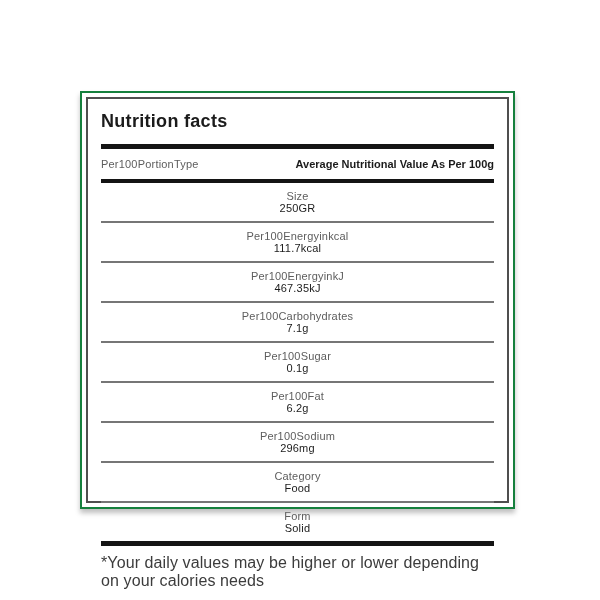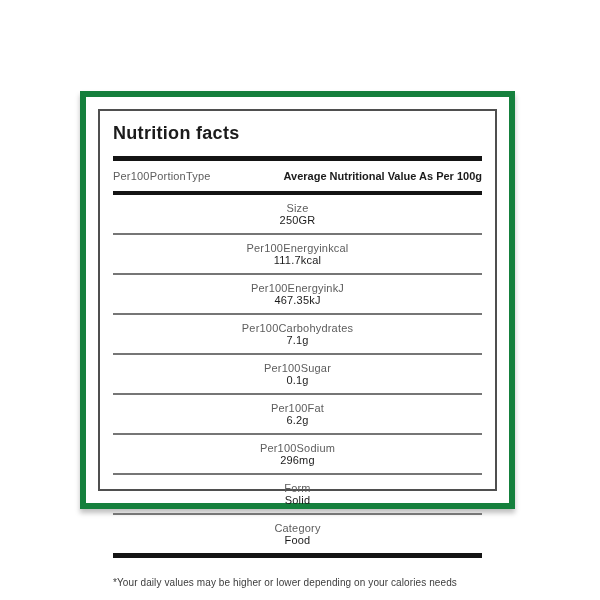--- a/index.html
+++ b/index.html
@@ -23,24 +23,24 @@
     width: 441px;
     height: 424px;
     box-sizing: border-box;
     background: #ffffff;
     padding: 3px;
   }
   .card-frame {
     box-sizing: border-box;
     width: 100%;
     height: 100%;
-    border: 6px solid #15803d;
+    border: 2px solid #15803d;
     box-shadow: 0 4px 5px rgba(0,0,0,0.25);
     background: #ffffff;
-    padding: 12px;
+    padding: 4px;
   }
   .label-box {
     box-sizing: border-box;
     width: 100%;
     height: 100%;
     border: 2px solid #4f4f4f;
     background: #ffffff;
     padding: 10px 13px 10px 13px;
   }
   .title {
@@ -73,23 +73,23 @@
   }
   .val {
     font-size: 11px;
     font-weight: normal;
     color: #1b1b1b;
     letter-spacing: 0.2px;
     text-align: right;
   }
   .hdr-val { font-size: 11px; font-weight: bold; color: #1b1b1b; margin-left: 22px; }
   .footnote {
-    font-size: 10px;
+    font-size: 16px;
     color: #3c3c3c;
-    margin-top: 19px;
+    margin-top: 8px;
     letter-spacing: 0.1px;
   }
 </style>
 </head>
 <body>
 
 <div class="stage">
   <div class="card">
     <div class="card-frame">
       <div class="label-box">
@@ -137,27 +137,27 @@
     <span class="val">6.2g</span>
   </div>
 
   <div class="row">
     <span class="lbl">Per100Sodium</span>
     <span class="val">296mg</span>
   </div>
 
 
   <div class="row">
-    <span class="lbl">Form</span>
-    <span class="val">Solid</span>
+    <span class="lbl">Category</span>
+    <span class="val">Food</span>
   </div>
 
   <div class="row">
-    <span class="lbl">Category</span>
-    <span class="val">Food</span>
+    <span class="lbl">Form</span>
+    <span class="val">Solid</span>
   </div>
 </div>
 
         <div class="bar bar-foot"></div>
 
         <div class="footnote">*Your daily values may be higher or lower depending on your calories needs</div>
 
       </div>
     </div>
   </div>

